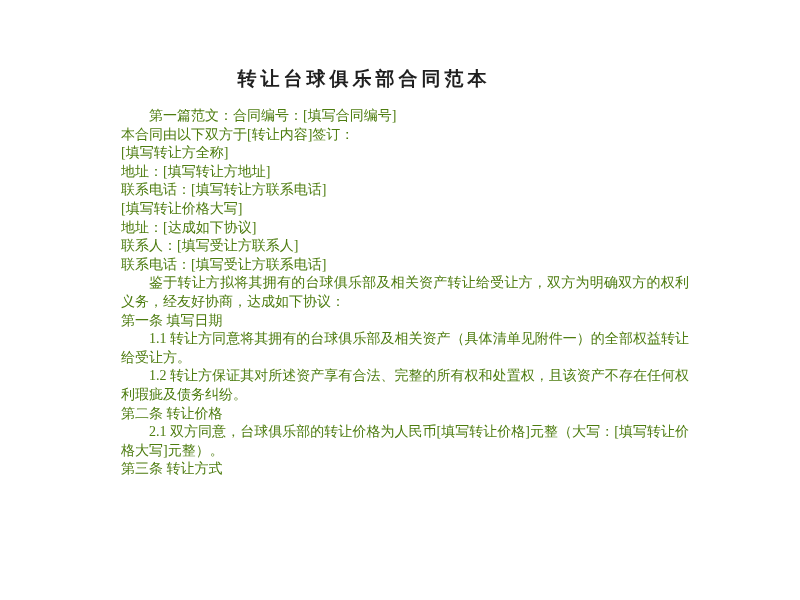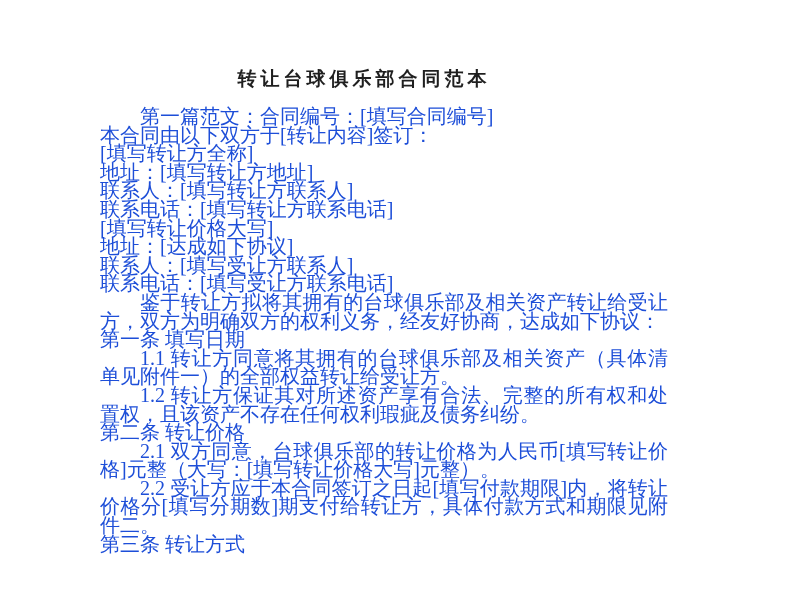--- a/index.html
+++ b/index.html
@@ -22,25 +22,25 @@
     width: 728px;
     text-align: center;
     font-size: 19px;
     font-weight: bold;
     letter-spacing: 4px;
     color: #1f1f1f;
   }
   .doc-body {
     position: absolute;
     top: 107px;
-    left: 100px;
+    left: 121px;
     width: 568px;
-    font-size: 20px;
+    font-size: 14px;
     line-height: 18.6px;
-    color: #1d4ed8;
+    color: #4d7c0f;
     text-align: justify;
   }
   .doc-body p {
     margin: 0;
     padding: 0;
   }
   .doc-body p.indent {
     text-indent: 2em;
   }
 </style>
@@ -49,29 +49,27 @@
 
 <div class="page">
 
   <div class="doc-title">转让台球俱乐部合同范本</div>
 
   <div class="doc-body">
     <p class="indent">第一篇范文：合同编号：[填写合同编号]</p>
     <p>本合同由以下双方于[转让内容]签订：</p>
     <p>[填写转让方全称]</p>
     <p>地址：[填写转让方地址]</p>
-    <p>联系人：[填写转让方联系人]</p>
     <p>联系电话：[填写转让方联系电话]</p>
     <p>[填写转让价格大写]</p>
     <p>地址：[达成如下协议]</p>
     <p>联系人：[填写受让方联系人]</p>
     <p>联系电话：[填写受让方联系电话]</p>
     <p class="indent">鉴于转让方拟将其拥有的台球俱乐部及相关资产转让给受让方，双方为明确双方的权利义务，经友好协商，达成如下协议：</p>
     <p>第一条 填写日期</p>
     <p class="indent">1.1 转让方同意将其拥有的台球俱乐部及相关资产（具体清单见附件一）的全部权益转让给受让方。</p>
     <p class="indent">1.2 转让方保证其对所述资产享有合法、完整的所有权和处置权，且该资产不存在任何权利瑕疵及债务纠纷。</p>
     <p>第二条 转让价格</p>
     <p class="indent">2.1 双方同意，台球俱乐部的转让价格为人民币[填写转让价格]元整（大写：[填写转让价格大写]元整）。</p>
-    <p class="indent">2.2 受让方应于本合同签订之日起[填写付款期限]内，将转让价格分[填写分期数]期支付给转让方，具体付款方式和期限见附件二。</p>
     <p>第三条 转让方式</p>
   </div>
 
 </div>
 
 </body></html>

